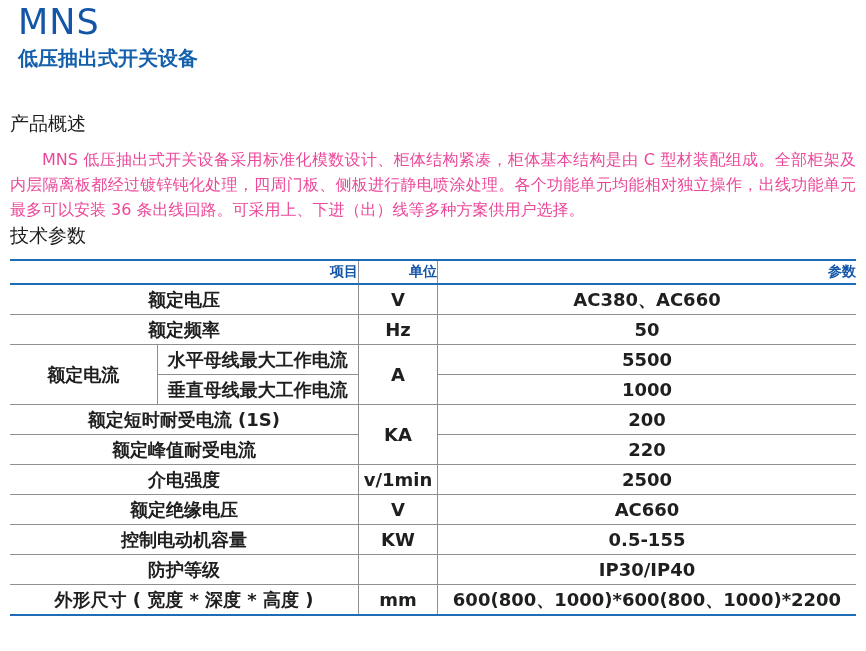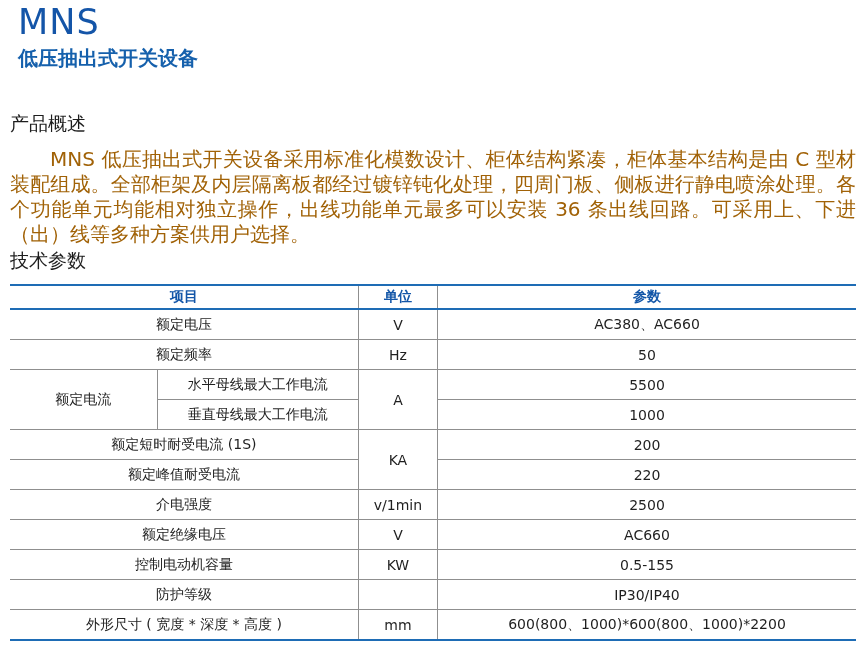--- a/index.html
+++ b/index.html
@@ -40,52 +40,52 @@
     font-size: 19px;
     line-height: 26px;
     font-weight: normal;
     color: #1d1d1d;
   }
   .overview-heading { margin-top: 40px; }
   .overview-body {
     margin: 11px 10px 0 10px;
     text-indent: 2em;
     text-align: justify;
-    font-size: 20px;
+    font-size: 16px;
     line-height: 25px;
-    color: #a16207;
+    color: #ec4899;
   }
   .specs-heading { }
   table.specs {
     margin: 11px 0 0 10px;
     width: 846px;
     table-layout: fixed;
     border-collapse: collapse;
     border-top: 2px solid #1e6cb5;
     border-bottom: 2px solid #1e6cb5;
   }
   table.specs col.c1a { width: 147px; }
   table.specs col.c1b { width: 201px; }
   table.specs col.c2  { width: 79px;  }
   table.specs col.c3  { width: 418px; }
   table.specs th {
     height: 22px;
     font-size: 14px;
     font-weight: bold;
     color: #1356a8;
-    text-align: center;
+    text-align: right;
     vertical-align: middle;
     border-bottom: 2px solid #1e6cb5;
     border-right: 1px solid #8f8f8f;
     padding: 0;
   }
   table.specs td {
     height: 29px;
-    font-size: 14px;
-    font-weight: normal;
+    font-size: 18px;
+    font-weight: bold;
     color: #1f1f1f;
     text-align: center;
     vertical-align: middle;
     border-top: 1px solid #8f8f8f;
     border-right: 1px solid #8f8f8f;
     padding: 0 4px;
   }
   table.specs th:last-child,
   table.specs td:last-child { border-right: none; }
 </style>

